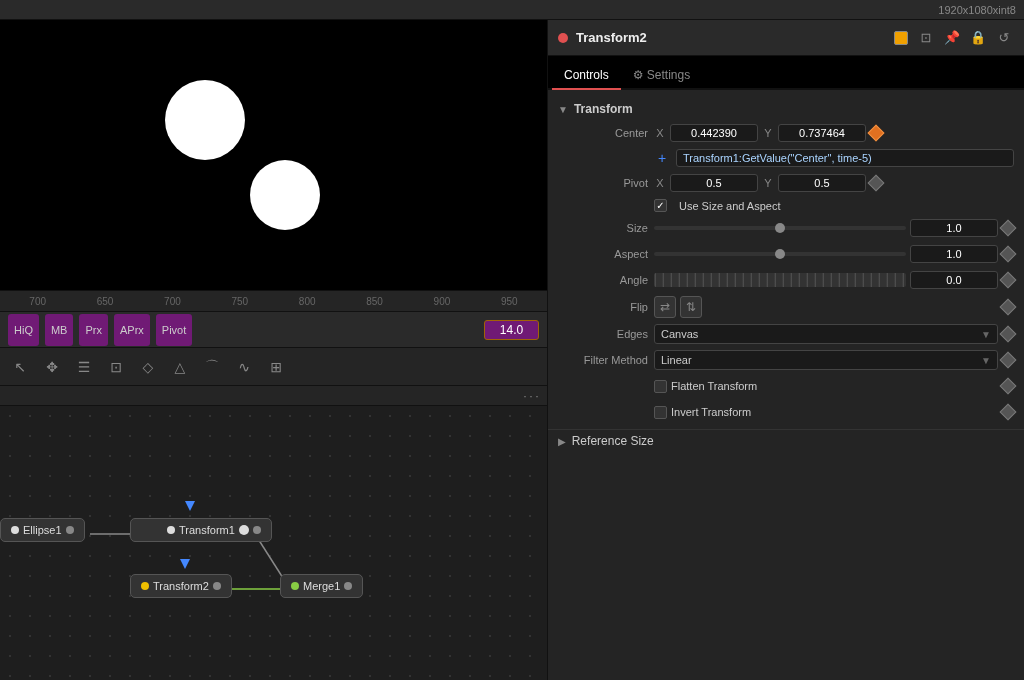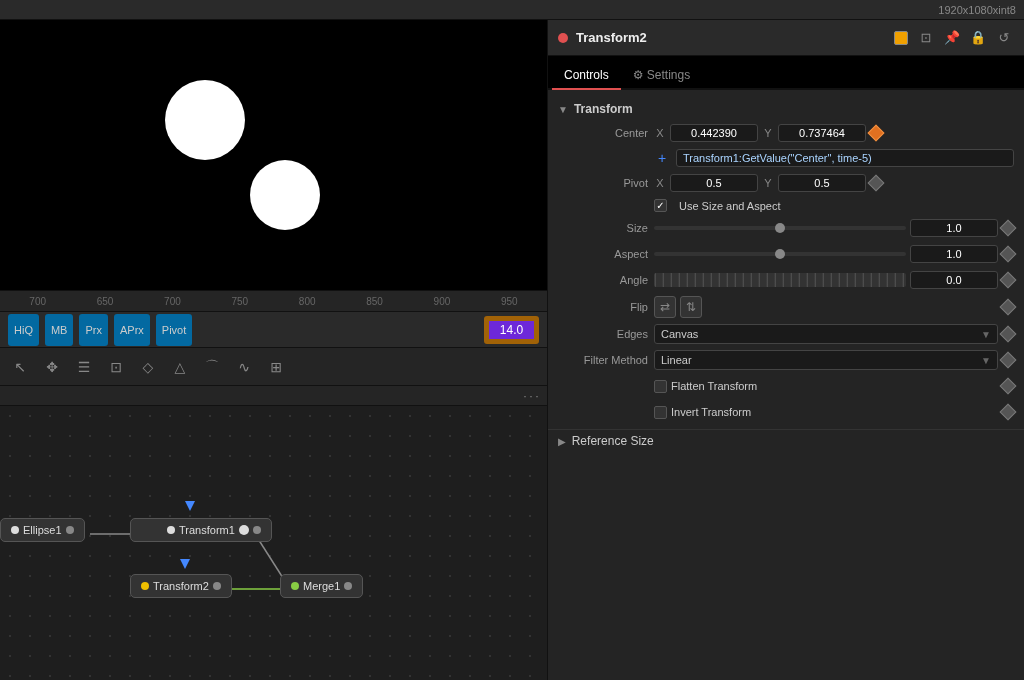--- a/index.html
+++ b/index.html
@@ -101,33 +101,33 @@
       height: 36px;
       background: #2a2a2a;
       display: flex;
       align-items: center;
       padding: 0 8px;
       gap: 6px;
       border-bottom: 1px solid #111;
     }
 
     .tag-btn {
-      background: #0369a1;
+      background: #701a75;
       color: #ccc;
       border: none;
       border-radius: 3px;
       padding: 10px 6px;
       font-size: 11px;
       cursor: pointer;
     }
 
     .frame-input {
-      background: #6d28d9;
+      background: #701a75;
       color: #fff;
-      border: 5px solid #a16207;
+      border: 1px solid #a16207;
       border-radius: 3px;
       padding: 2px 6px;
       font-size: 12px;
       width: 55px;
       text-align: center;
     }
 
     
     .toolbar {
       height: 38px;

